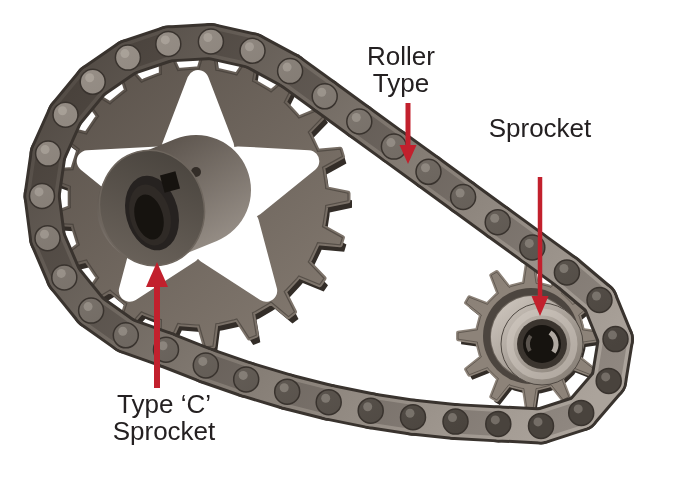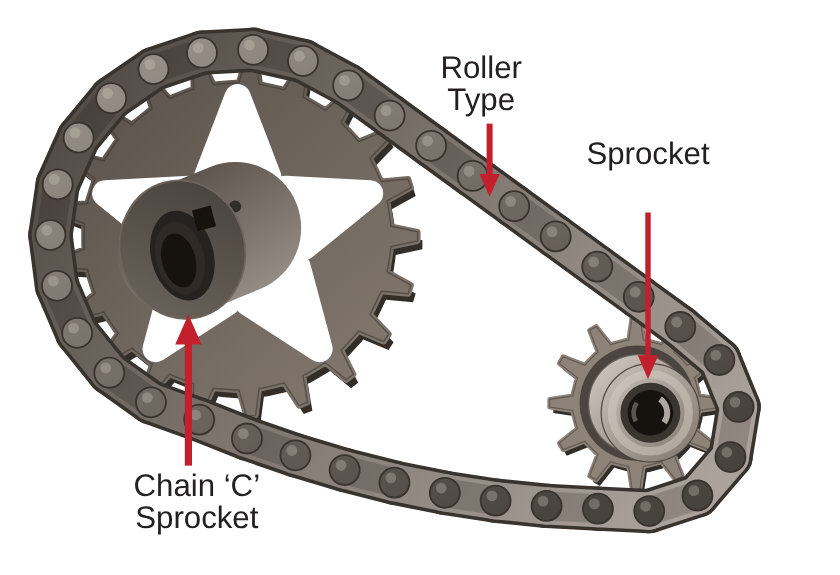--- a/index.html
+++ b/index.html
@@ -285,17 +285,17 @@
   </svg>
 
   <div class="label" id="lbl-roller">
     <span class="ln">Roller</span>
     <span class="ln">Type</span>
   </div>
   <div class="label" id="lbl-typeb">
     <span class="ln">Sprocket</span>
   </div>
   <div class="label" id="lbl-typec">
-    <span class="ln">Chain ‘C’</span>
+    <span class="ln">Type ‘C’</span>
     <span class="ln">Sprocket</span>
   </div>
 
 </div>
 
 </body></html>

